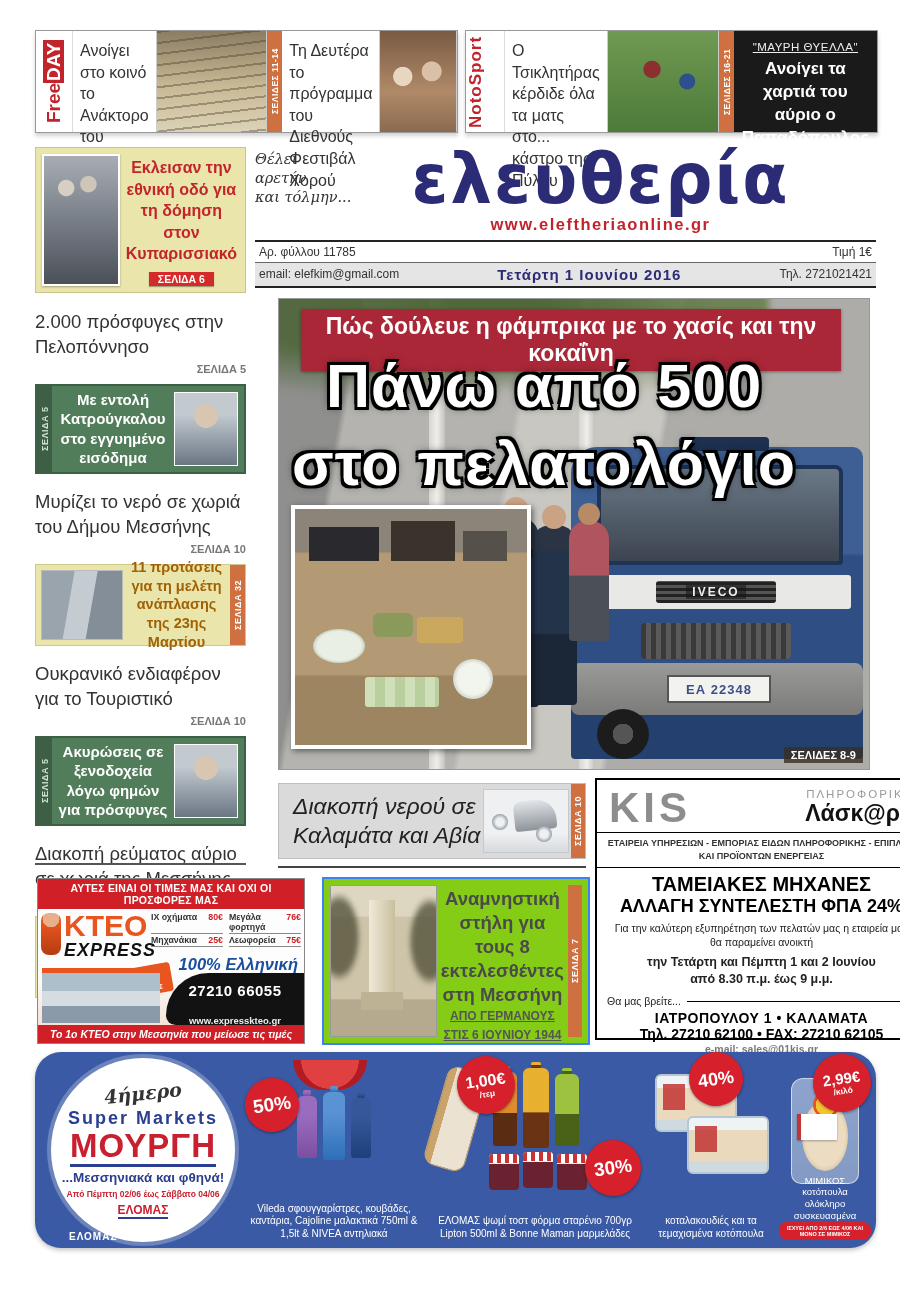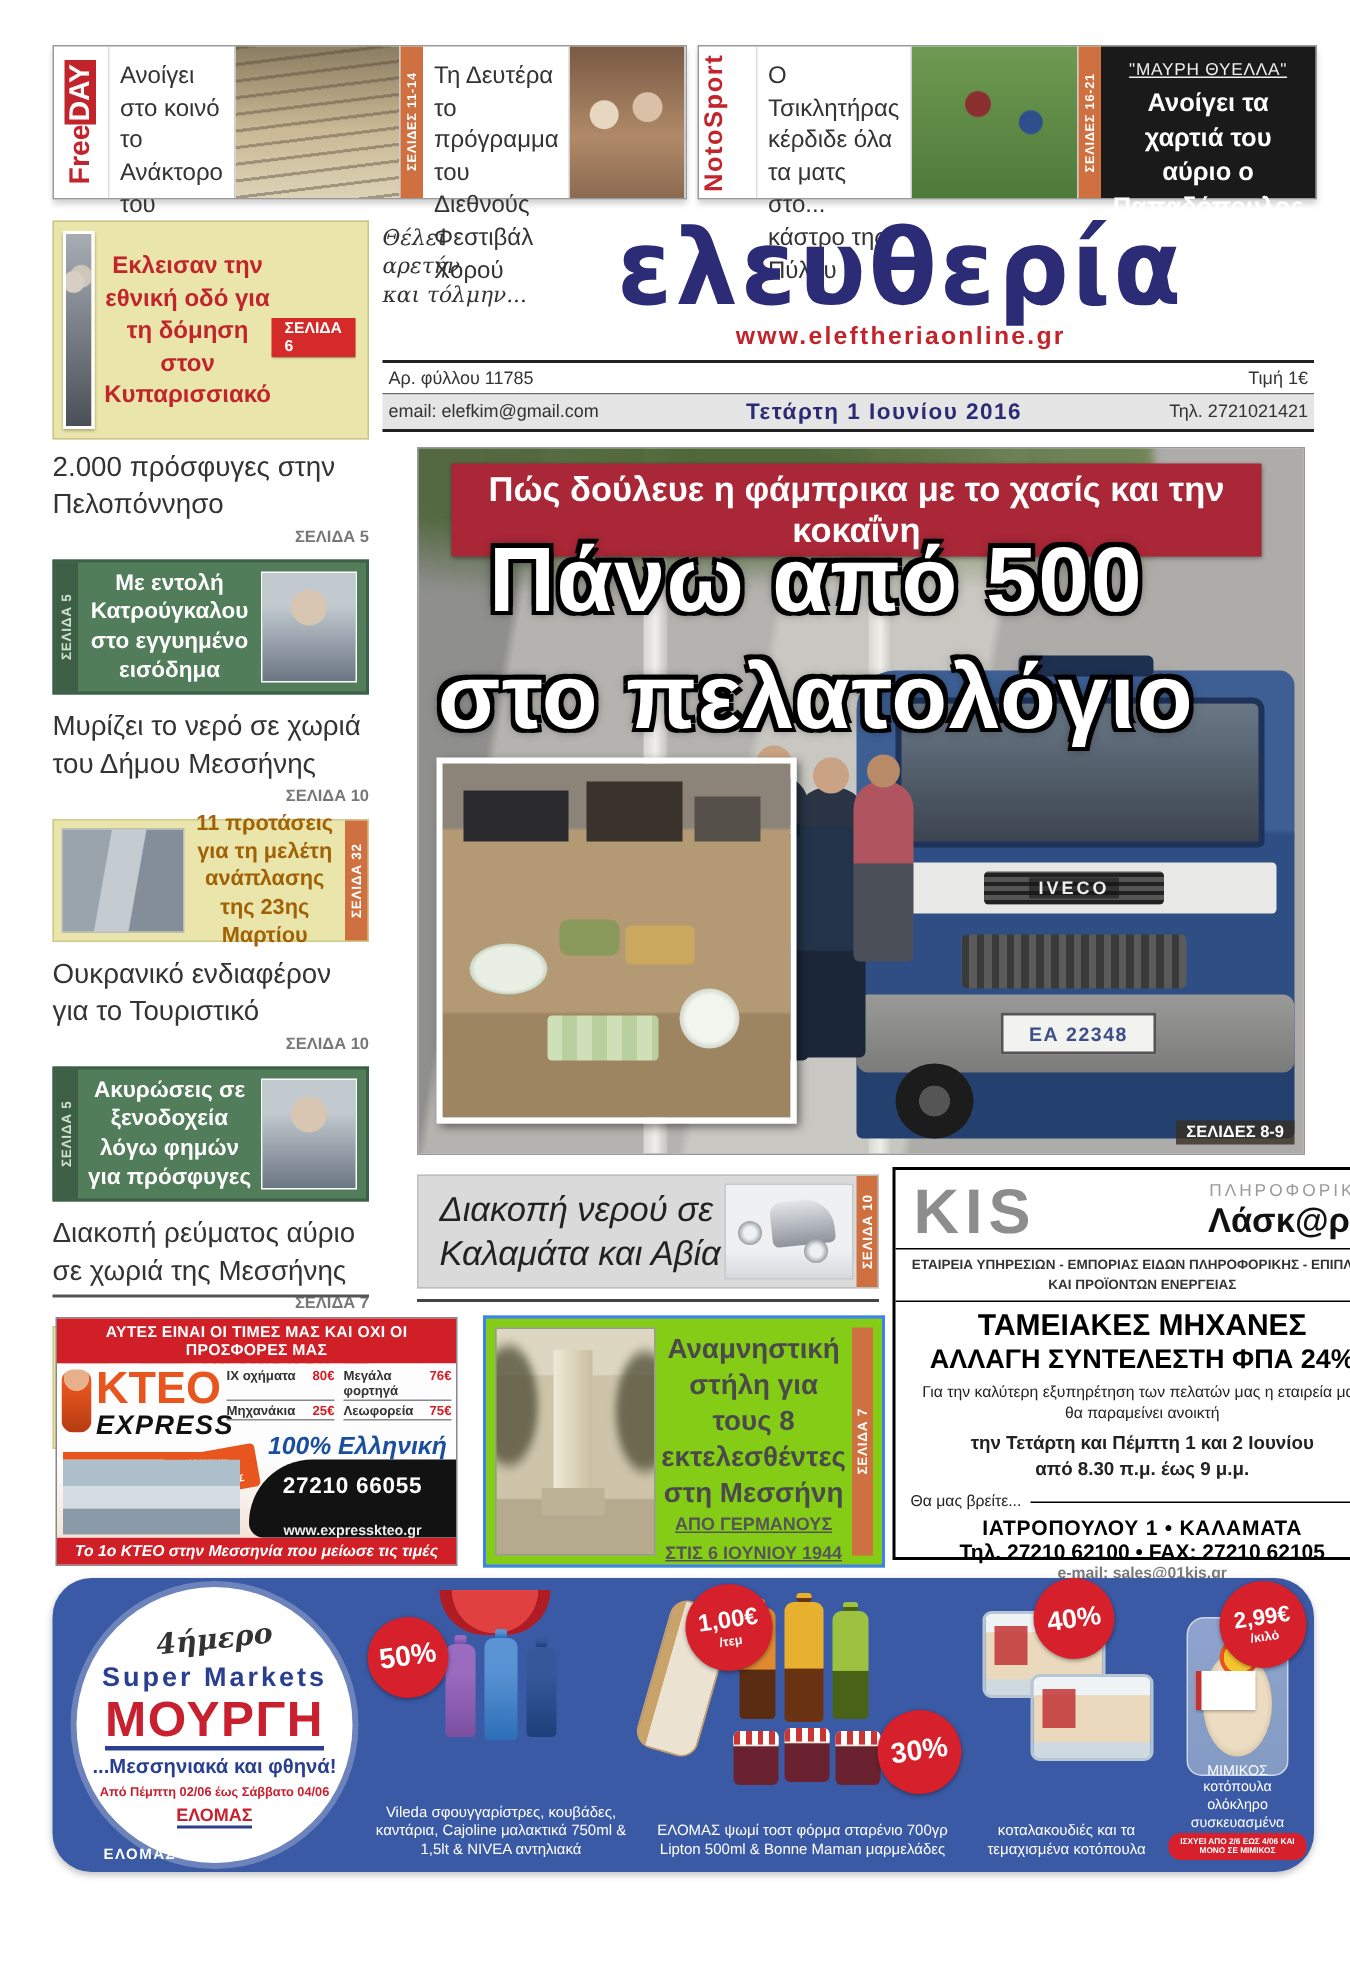--- a/index.html
+++ b/index.html
@@ -23,36 +23,36 @@
   #img-nestor{width:122px;background:repeating-linear-gradient(173deg,rgba(70,55,40,.38) 0 2px,rgba(0,0,0,0) 2px 11px),linear-gradient(180deg,#8b7d62,#c9b995 55%,#dcd2b6);}
   #img-dance{width:84px;background:radial-gradient(circle at 30% 45%,#e8d7c0 0 12%,rgba(0,0,0,0) 13%),radial-gradient(circle at 68% 40%,#d9c0a6 0 12%,rgba(0,0,0,0) 13%),linear-gradient(180deg,#7a5a44,#b08a68 60%,#8a6a50);}
   #img-soccer{width:118px;background:radial-gradient(circle at 40% 38%,#8c2f2f 0 9%,rgba(0,0,0,0) 10%),radial-gradient(circle at 72% 50%,#2f4f8c 0 8%,rgba(0,0,0,0) 9%),linear-gradient(180deg,#6f9a52,#4e7a3a);}
   .pages-strip{width:15px;font-size:8.5px;}
   .black-box{flex:1;background:#1a1a1a;color:#fff;text-align:center;padding:10px 8px 6px;}
   .black-kicker{font-size:11.5px;color:#eee;text-decoration:underline;letter-spacing:.5px;margin-bottom:5px;}
   .black-headline{font-size:17px;font-weight:bold;line-height:1.35;}
   
   #lead-box{position:absolute;left:35px;top:147px;width:211px;height:146px;background:#e9e5ab;border:1px solid #c9c489;display:flex;padding:6px;box-sizing:border-box;}
   #lead-photo{width:90px;background:radial-gradient(circle at 30% 25%,#d8cfc4 0 7%,rgba(0,0,0,0) 8%),radial-gradient(circle at 60% 22%,#cfc6ba 0 7%,rgba(0,0,0,0) 8%),linear-gradient(180deg,#a8adb4 0,#7d838c 45%,#4b5058 100%);border:2px solid #fff;box-shadow:0 1px 2px rgba(0,0,0,.3);}
-  #lead-text{flex:1;display:flex;flex-direction:row;justify-content:flex-end;align-items:center;padding:2px 2px 0 6px;}
+  #lead-text{flex:1;display:flex;flex-direction:column;justify-content:flex-end;align-items:center;padding:2px 2px 0 6px;}
   #lead-headline{color:#c2242c;font-weight:bold;font-size:16px;text-align:center;line-height:1.35;}
   #lead-badge{margin-top:7px;background:#d42a2a;color:#fff;font-weight:bold;font-size:10.5px;padding:1px 9px;box-shadow:0 1px 1px rgba(0,0,0,.3);}
   #masthead{position:absolute;left:255px;top:140px;width:621px;}
   #motto{position:absolute;left:0;top:10px;font-family:"DejaVu Serif",serif;font-style:italic;font-size:14.5px;color:#333;line-height:1.3;}
   #logo{text-align:center;margin-left:70px;font-weight:900;font-size:66px;color:#2b2b76;letter-spacing:2px;line-height:.95;padding-top:8px;transform:scaleY(1.06);font-family:"DejaVu Sans",sans-serif;}
   #website{text-align:center;margin-left:70px;color:#c2242c;font-weight:bold;font-size:16.5px;letter-spacing:1.5px;margin-top:4px;}
   #mast-info{margin-top:6px;border-top:2px solid #222;}
   .mast-row{display:flex;justify-content:space-between;align-items:center;padding:3px 4px;font-size:12px;color:#333;}
   #mast-row1{border-bottom:1px solid #666;}
   #mast-row1 .mid{font-size:14.5px;letter-spacing:1px;color:#4a4a55;}
   #mast-row2{background:#e5e5e5;border-bottom:2px solid #222;}
   #mast-row2 .mid{font-size:15px;font-weight:900;color:#2b2b76;letter-spacing:1px;}
   
   #sidebar{position:absolute;left:35px;top:294px;width:211px;}
-  .sb-text{margin:5px 0 7px;}
+  .sb-text{margin:16px 0 7px;}
   .sb-headline{font-size:18.5px;color:#333;line-height:1.35;}
   .sb-page{text-align:right;font-size:11px;color:#777;font-weight:bold;margin-top:3px;}
   .sb-box{display:flex;margin:9px 0;position:relative;}
   .sb-green{background:#527d5a;border:2px solid #3d5f46;height:86px;}
   .sb-green .txt{flex:1;display:flex;align-items:center;justify-content:center;color:#fff;font-weight:bold;font-size:15px;text-align:center;line-height:1.3;padding:4px 2px;}
   .sb-portrait{width:62px;margin:6px 6px 6px 0;border:1px solid #fff;background:radial-gradient(circle at 50% 32%,#d8c5b2 0 20%,rgba(0,0,0,0) 21%),linear-gradient(180deg,#c2c9cf 0 30%,#6b7683);}
   .sb-green .vstrip{width:15px;}
   .sb-yellow{background:#e9e5ab;border:1px solid #cfc989;height:80px;}
   .sb-yellow .txt{flex:1;display:flex;align-items:center;justify-content:center;font-weight:bold;font-size:14.5px;color:#a16207;text-align:center;line-height:1.3;padding:4px 2px;}
   .sb-street{width:80px;margin:5px 0 5px 5px;border:1px solid #bbb;background:linear-gradient(100deg,#9aa4ad 0 35%,#c4ccd2 36% 60%,#848e98 61%);}

